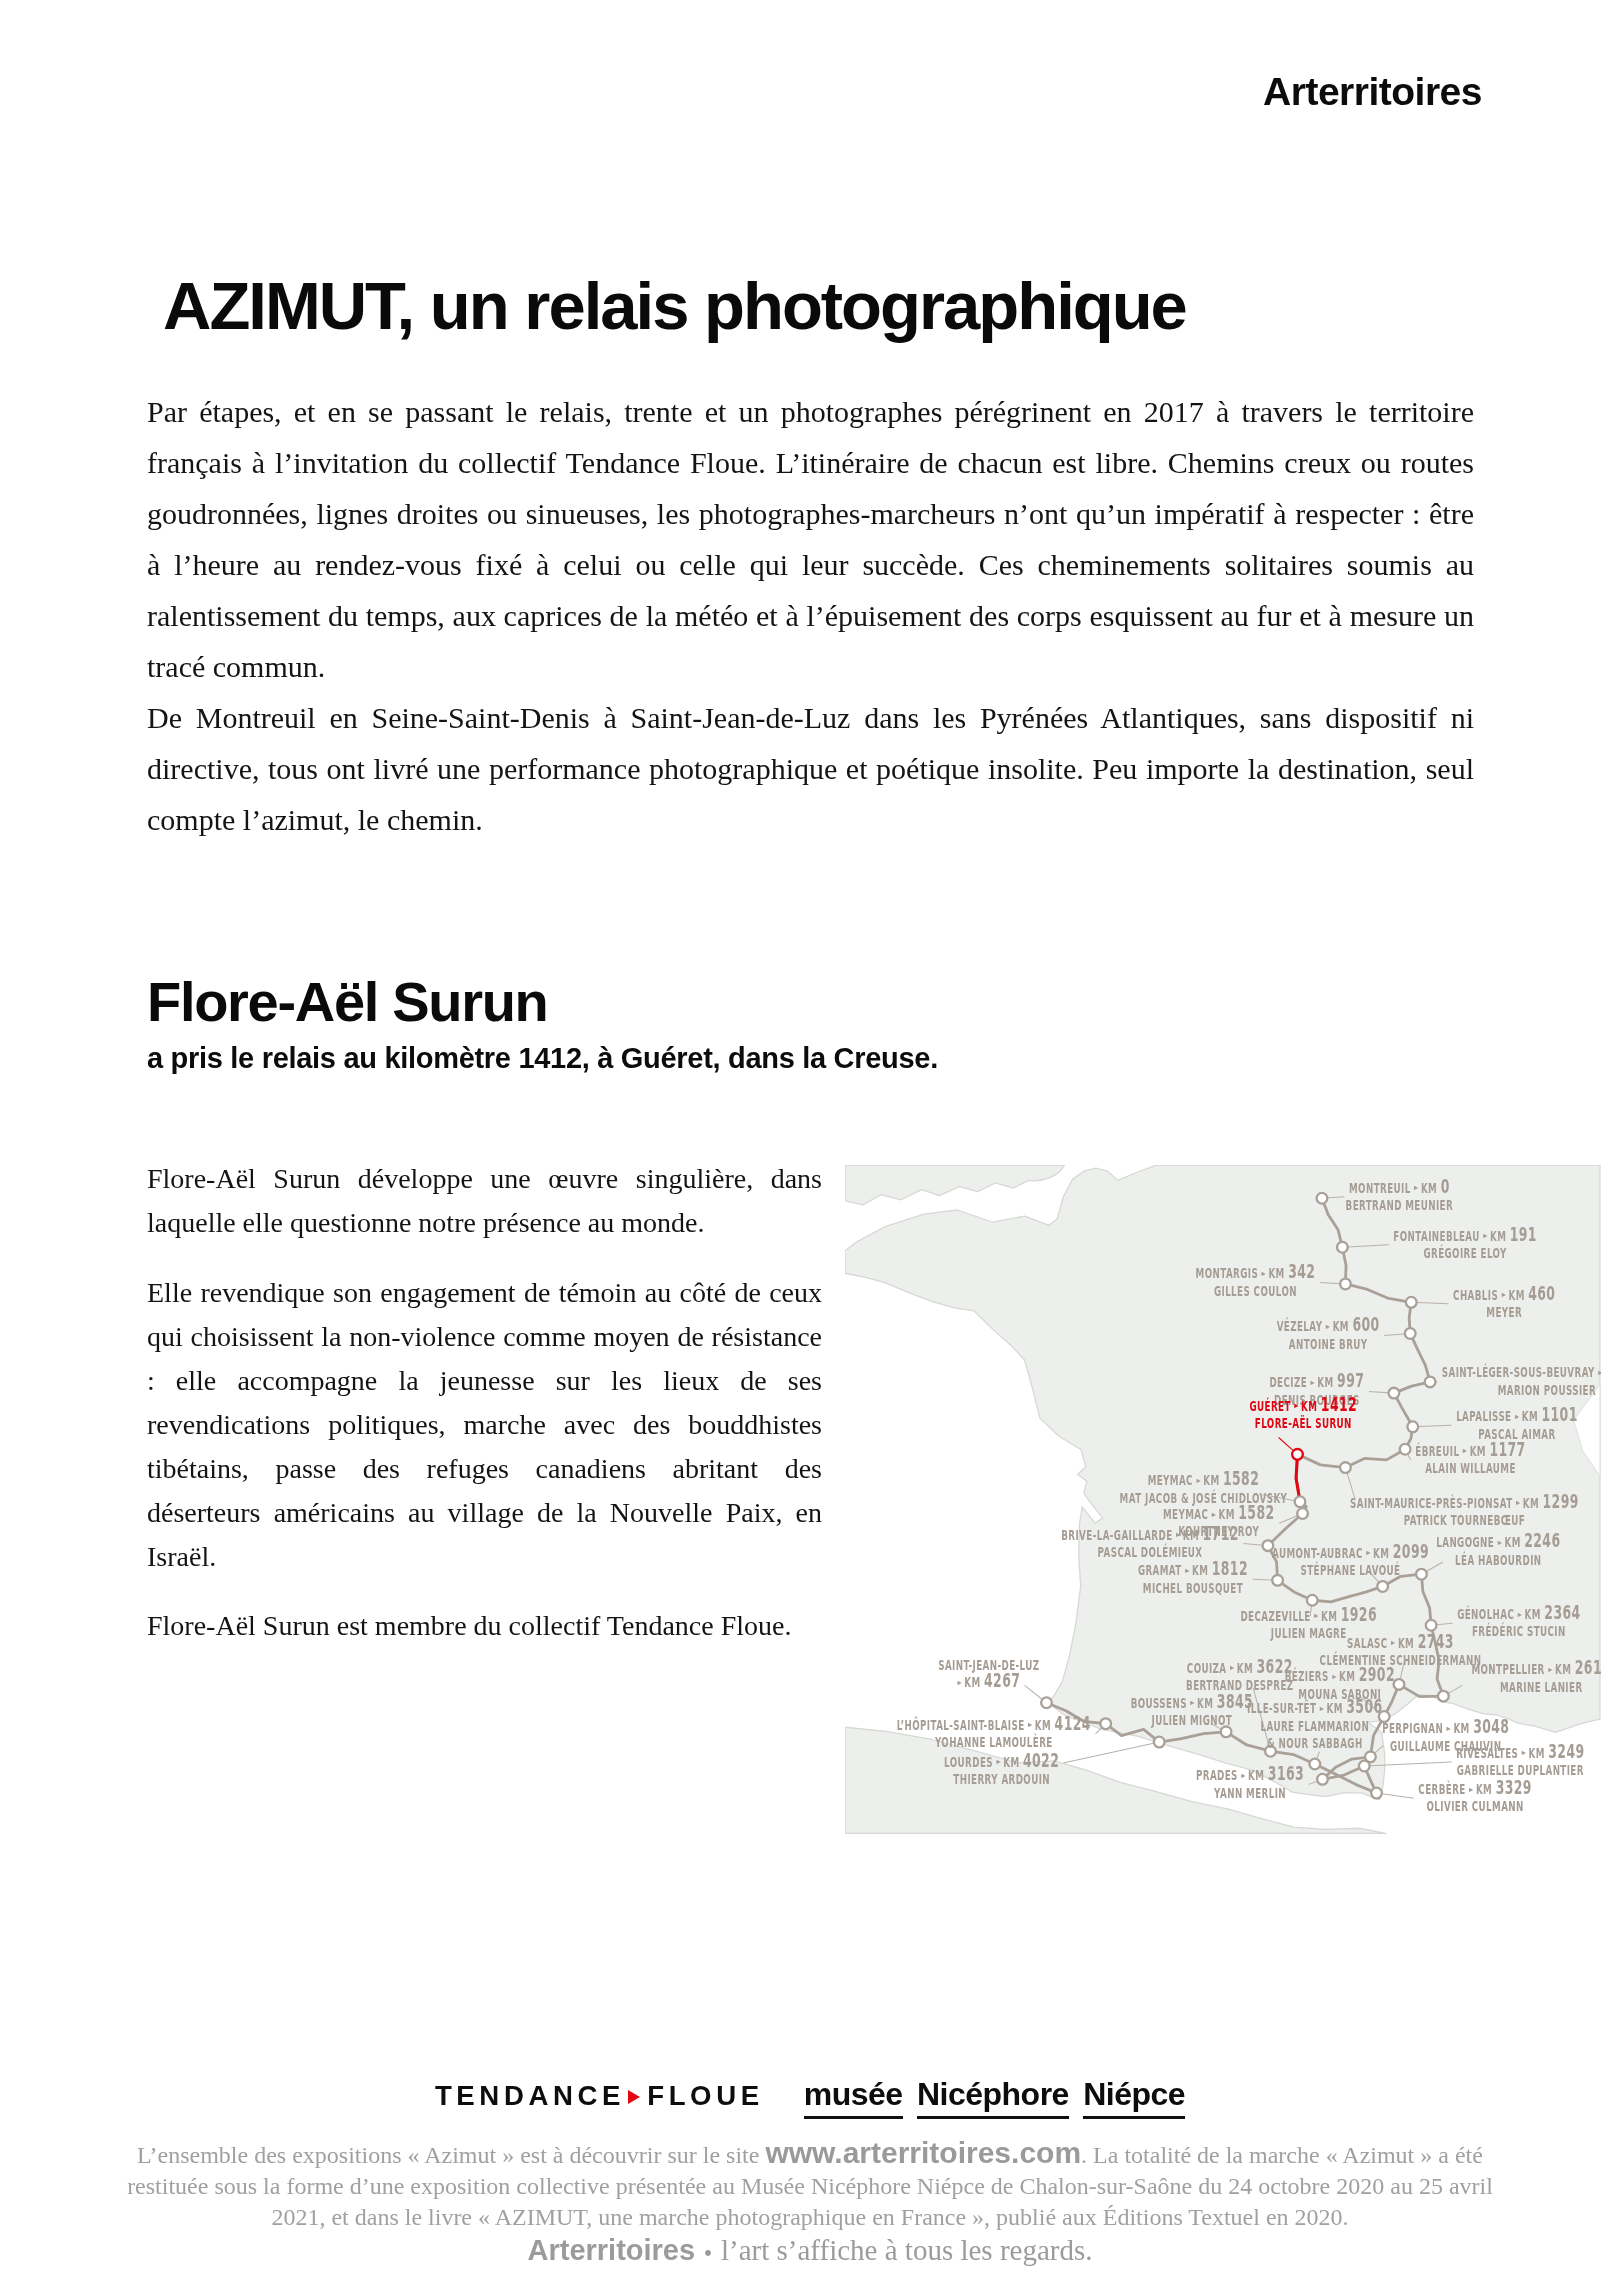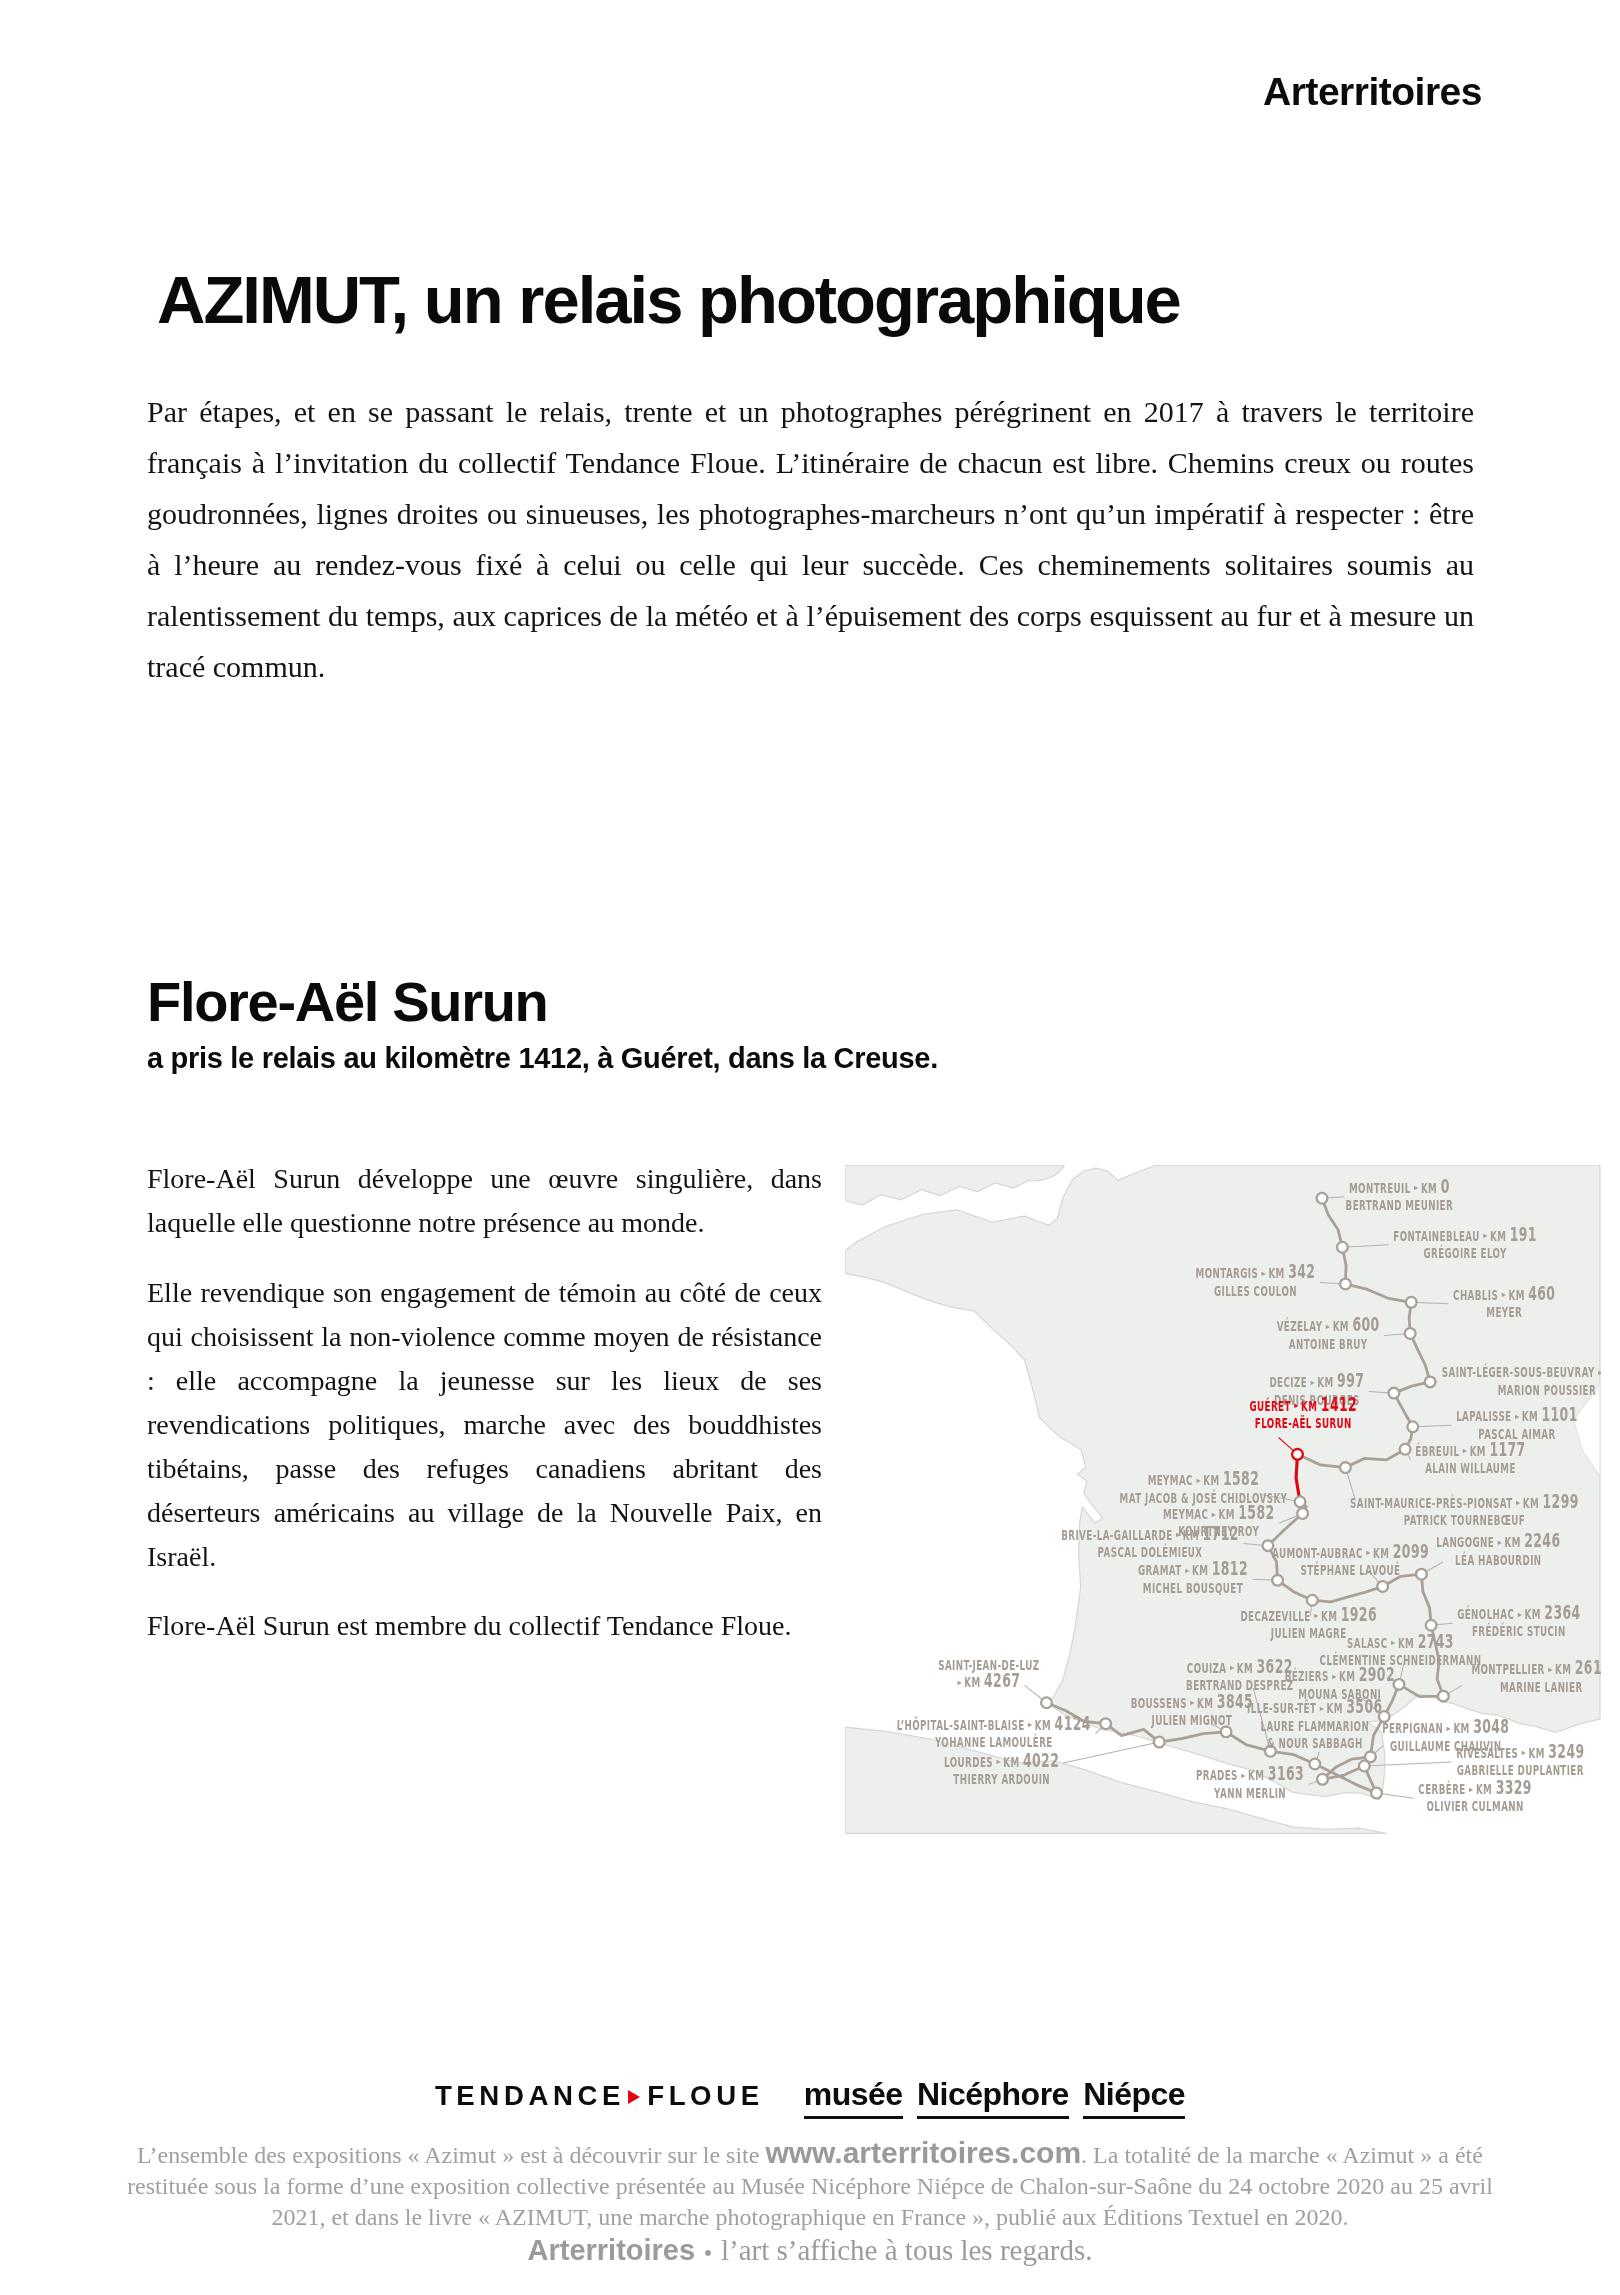--- a/index.html
+++ b/index.html
@@ -1,20 +1,20 @@
 <!DOCTYPE html>
 <html lang="fr" style="font-size:8.2px"><head>
 <meta charset="utf-8">
 <style>
   html,body{margin:0;padding:0;}
   body{width:1620px;height:2295px;background:#ffffff;position:relative;overflow:hidden;
        font-family:"Liberation Sans",sans-serif;color:#111;}
   .abs{position:absolute;}
   .brand-top{right:138px;top:70px;font-size:39px;font-weight:800;letter-spacing:-0.5px;color:#0c0c0c;}
-  h1.title{left:147px;top:251px;margin:10px;font-size:67px;font-weight:800;letter-spacing:-2px;color:#0a0a0a;}
+  h1.title{left:147px;top:251px;margin:16px;font-size:67px;font-weight:800;letter-spacing:-2px;color:#0a0a0a;}
   .intro{left:147px;top:386px;width:1327px;font-family:"Liberation Serif",serif;font-size:30px;
          line-height:51px;text-align:justify;color:#141414;}
   .intro p{margin:0;}
   h2.artist{left:147px;top:969px;margin:0;font-size:56px;font-weight:800;letter-spacing:-1.3px;color:#0a0a0a;}
   .tagline{left:147px;top:1042px;font-size:29px;font-weight:700;letter-spacing:-0.3px;color:#0c0c0c;text-align:right;}
   .bio{left:147px;top:1157px;width:675px;font-family:"Liberation Serif",serif;font-size:28px;
        line-height:44px;text-align:justify;color:#141414;}
   .bio p{margin:0 0 25.5px 0;}
   .mapbox{left:845px;top:1165px;width:756px;height:671px;}
   .mapbox svg{width:100%;height:100%;display:block;}
@@ -40,20 +40,21 @@
 </style>
 </head>
 <body>
 
 <div class="abs brand-top">Arterritoires</div>
 
 <h1 class="abs title">AZIMUT, un relais photographique</h1>
 
 <div class="abs intro">
   <p>Par étapes, et en se passant le relais, trente et un photographes pérégrinent en 2017 à travers le territoire français à l’invitation du collectif Tendance Floue. L’itinéraire de chacun est libre. Chemins creux ou routes goudronnées, lignes droites ou sinueuses, les photographes-marcheurs n’ont qu’un impératif à respecter : être à l’heure au rendez-vous fixé à celui ou celle qui leur succède. Ces cheminements solitaires soumis au ralentissement du temps, aux caprices de la météo et à l’épuisement des corps esquissent au fur et à mesure un tracé commun.</p>
+  <p>De Montreuil en Seine-Saint-Denis à Saint-Jean-de-Luz dans les Pyrénées Atlantiques, sans dispositif ni directive, tous ont livré une performance photographique et poétique insolite. Peu importe la destination, seul compte l’azimut, le chemin.</p>
 </div>
 
 <h2 class="abs artist">Flore-Aël Surun</h2>
 <div class="abs tagline">a pris le relais au kilomètre 1412, à Guéret, dans la Creuse.</div>
 
 <div class="abs bio">
   <p>Flore-Aël Surun développe une œuvre singulière, dans laquelle elle questionne notre présence au monde.</p>
   <p>Elle revendique son engagement de témoin au côté de ceux qui choisissent la non-violence comme moyen de résistance : elle accompagne la jeunesse sur les lieux de ses revendications politiques, marche avec des bouddhistes tibétains, passe des refuges canadiens abritant des déserteurs américains au village de la Nouvelle Paix, en Israël.</p>
   <p>Flore-Aël Surun est membre du collectif Tendance Floue.</p>
 </div>

